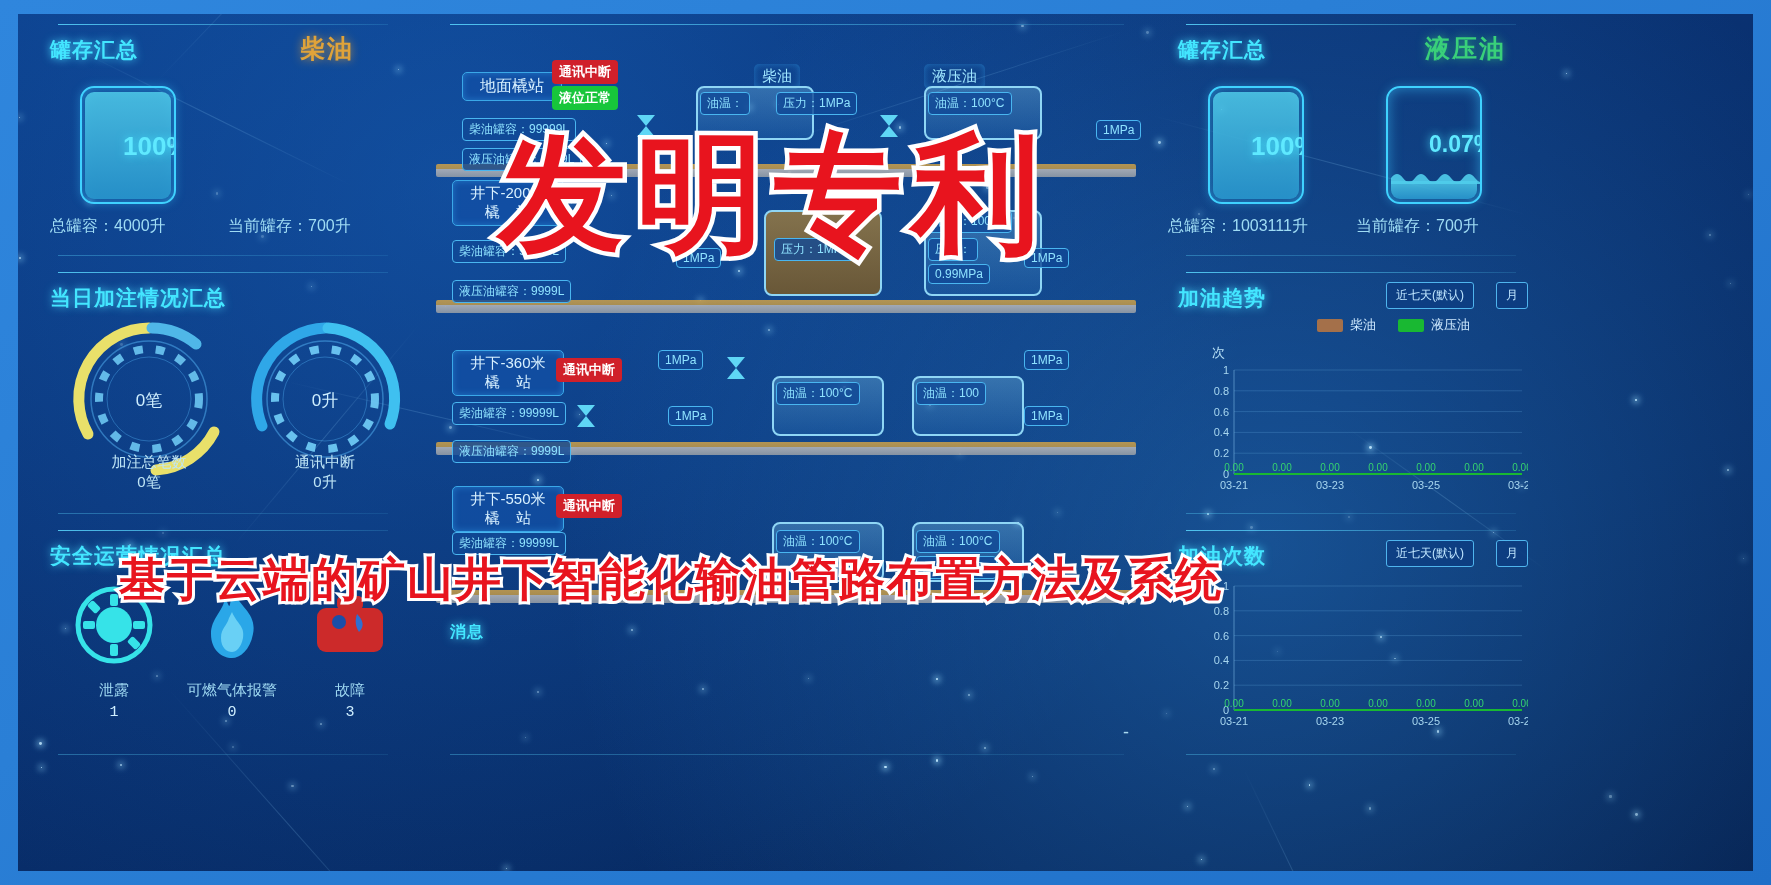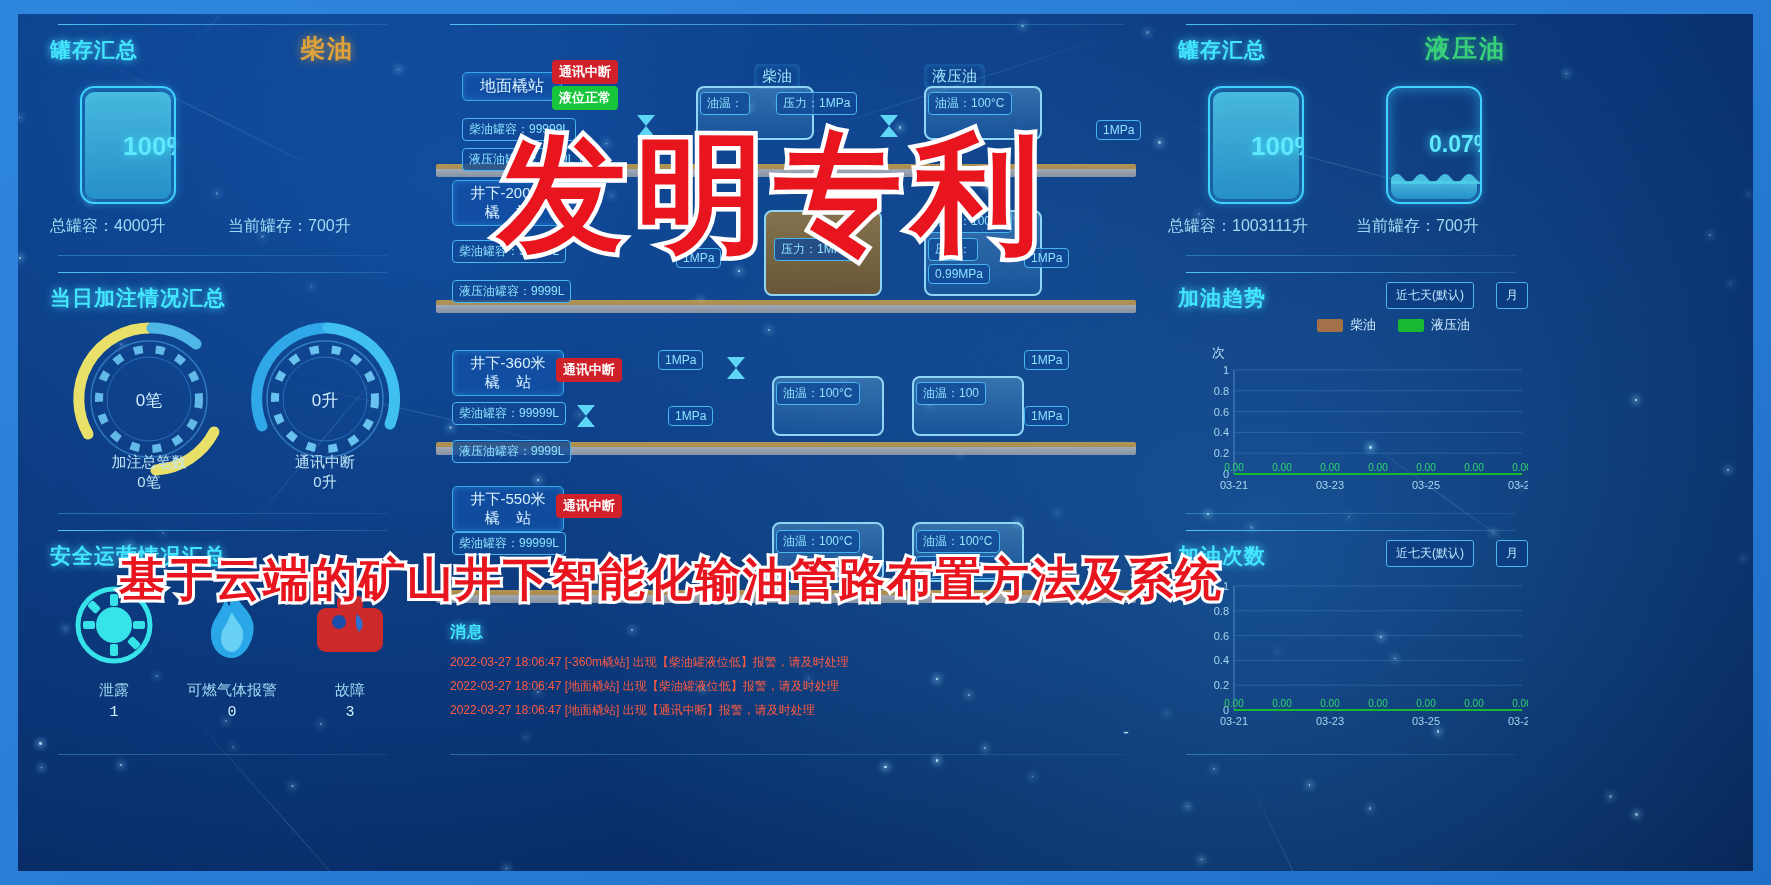--- a/index.html
+++ b/index.html
@@ -451,25 +451,20 @@
       <div class="badge red" style="left:132px; top:470px;">通讯中断</div>
       <div class="tagbox" style="left:28px; top:508px;">柴油罐容：99999L</div>
 
       <div class="tankglyph" style="left:348px; top:498px; width:112px; height:60px;"></div>
       <div class="tankglyph" style="left:488px; top:498px; width:112px; height:60px;"></div>
       <div class="tagbox" style="left:352px; top:506px;">油温：100°C</div>
       <div class="tagbox" style="left:492px; top:506px;">油温：100°C</div>
       <div class="tagbox" style="left:492px; top:532px;">压力：1MPa</div>
 
       <div class="p-title" style="left:26px; top:598px; font-size:16px;">消息</div>
-      <div style="position:absolute; left:26px; top:630px; width:640px;">
-        <div class="msg-line">2022-03-27 18:06:47 [-360m橇站] 出现【柴油罐液位低】报警，请及时处理</div>
-        <div class="msg-line">2022-03-27 18:06:47 [地面橇站] 出现【柴油罐液位低】报警，请及时处理</div>
-        <div class="msg-line">2022-03-27 18:06:47 [地面橇站] 出现【通讯中断】报警，请及时处理</div>
-      </div>
 
       <div style="position:absolute; right:14px; bottom:12px; color:#a9d9f0; font-size:18px; width:20px; text-align:center; cursor:pointer;">-</div>
     </div>
 
     <div class="panel" style="left:1142px; top:10px; width:382px; height:232px;">
       <div class="corner c-tl"></div>
         <div class="corner c-tr"></div>
       <div class="corner c-bl"></div>
         <div class="corner c-br"></div>
       <div class="edge-top"></div>

